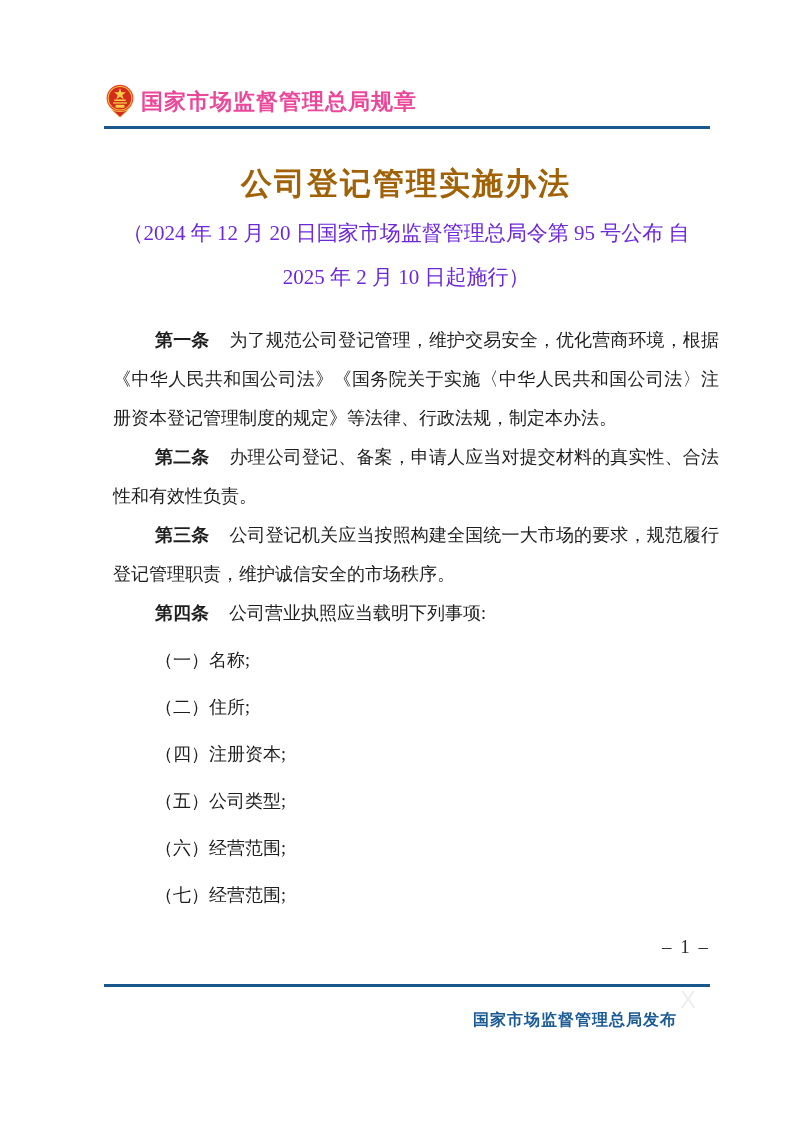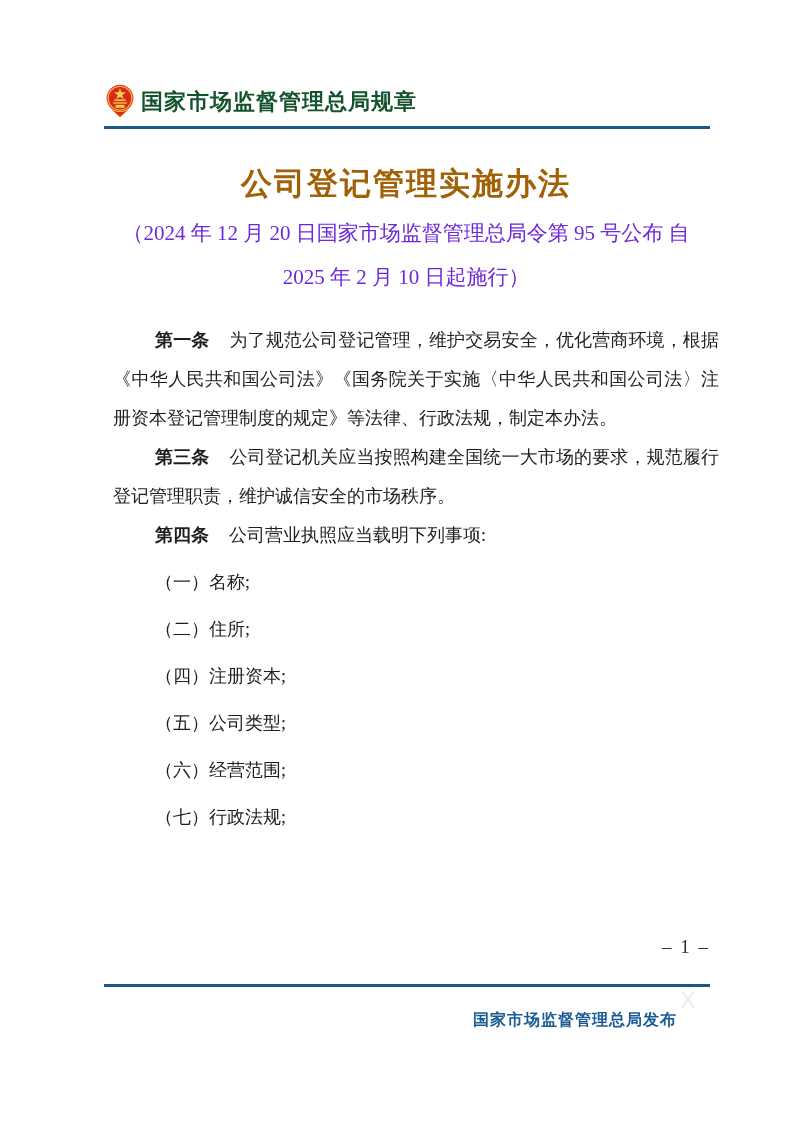--- a/index.html
+++ b/index.html
@@ -15,21 +15,21 @@
   .header{
     position:absolute;left:106px;top:82px;
     display:flex;align-items:center;gap:7px;
   }
   .emblem{width:28px;height:40px;flex:0 0 auto;}
   .agency{
     font-family:"Liberation Sans", sans-serif;
     font-weight:bold;
     font-size:22px;
     letter-spacing:1px;
-    color:#14532d;
+    color:#ec4899;
     white-space:nowrap;
   }
   .rule{
     position:absolute;left:104px;width:606px;height:3px;
     background:#19578c;
   }
   .rule-top{top:126px;}
   .rule-bottom{top:984px;}
   
   .content{position:absolute;left:102px;top:0;width:608px;}
@@ -111,32 +111,35 @@
     <div class="doc-subtitle">
       <div>（2024 年 12 月 20 日国家市场监督管理总局令第 95 号公布 自</div>
       <div>2025 年 2 月 10 日起施行）</div>
     </div>
 
     <div class="body-text">
       <p class="para">
         <span class="art-label">第一条</span><span>为了规范公司登记管理，维护交易安全，优化营商环境，根据《中华人民共和国公司法》《国务院关于实施〈中华人民共和国公司法〉注册资本登记管理制度的规定》等法律、行政法规，制定本办法。</span>
       </p>
       <p class="para">
+        <span class="art-label">第二条</span><span>办理公司登记、备案，申请人应当对提交材料的真实性、合法性和有效性负责。</span>
+      </p>
+      <p class="para">
         <span class="art-label">第三条</span><span>公司登记机关应当按照构建全国统一大市场的要求，规范履行登记管理职责，维护诚信安全的市场秩序。</span>
       </p>
       <p class="para">
         <span class="art-label">第四条</span><span>公司营业执照应当载明下列事项:</span>
       </p>
 
       <div class="list-item">（一）名称;</div>
       <div class="list-item">（二）住所;</div>
       <div class="list-item">（四）注册资本;</div>
       <div class="list-item">（五）公司类型;</div>
       <div class="list-item">（六）经营范围;</div>
-      <div class="list-item">（七）行政法规;</div>
+      <div class="list-item">（七）经营范围;</div>
     </div>
   </div>
 
   <div class="page-number">– 1 –</div>
   <div class="rule rule-bottom"></div>
   <div class="watermark">X</div>
   <div class="publisher">国家市场监督管理总局发布</div>
 
 </div>
 

